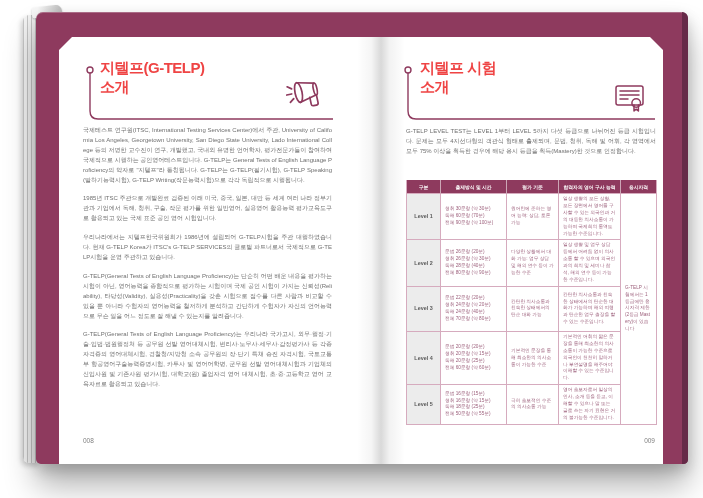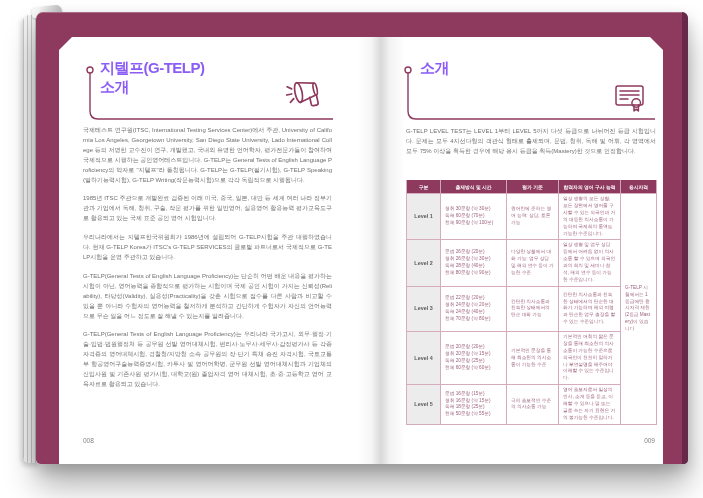--- a/index.html
+++ b/index.html
@@ -40,21 +40,21 @@
     pointer-events:none;
   }
   .page{position:absolute;top:0;bottom:0;}
   .page.left{left:0;width:299px;}
   .page.right{left:299px;right:0;}
   
   .deco{position:absolute;}
   .deco path,.deco circle{stroke:#8e3a5e;fill:none;}
   .title{
     position:absolute;font-size:15px;line-height:18.5px;font-weight:800;
-    color:#8b5cf6;letter-spacing:-0.5px;white-space:nowrap;
+    color:#ef4444;letter-spacing:-0.5px;white-space:nowrap;
   }
   .icon-svg{position:absolute;}
   .icon-svg *{stroke:#8e3a5e;fill:none;stroke-linecap:round;stroke-linejoin:round;}
   
   .body-text{
     position:absolute;left:24px;right:26px;top:89px;
     font-size:6px;line-height:9.9px;color:#6f6f6f;
     text-align:justify;word-break:break-all;
   }
   .body-text p{margin:0 0 9px;}
@@ -129,20 +129,21 @@
       </div>
       <div class="pagenum l">008</div>
     </div>
 
     <div class="page right">
       <svg class="deco" style="left:45px;top:28px" width="256" height="60" viewBox="0 0 256 60">
         <circle cx="5" cy="5" r="3" stroke-width="1.4"></circle>
         <path d="M5 8 V 46 Q5 54 13 54 H 252" stroke-width="1.4"></path>
       </svg>
       <div class="title" style="left:62px;top:22px;">
+        <div>지텔프 시험</div>
         <div>소개</div>
       </div>
       <svg class="icon-svg" style="left:256px;top:47px" width="32" height="30" viewBox="0 0 32 30">
         <g stroke-width="1.5">
           <rect x="2" y="2" width="27" height="19" rx="2"></rect>
           <line x1="6" y1="7" x2="25" y2="7"></line>
           <line x1="6" y1="11" x2="25" y2="11"></line>
           <line x1="6" y1="15" x2="14" y2="15"></line>
           <path d="M20 21 L20 27 L22.2 25.2 L24.4 27 L24.4 21"></path>
           <circle cx="22.2" cy="19" r="4.3" fill="#ffffff"></circle>

